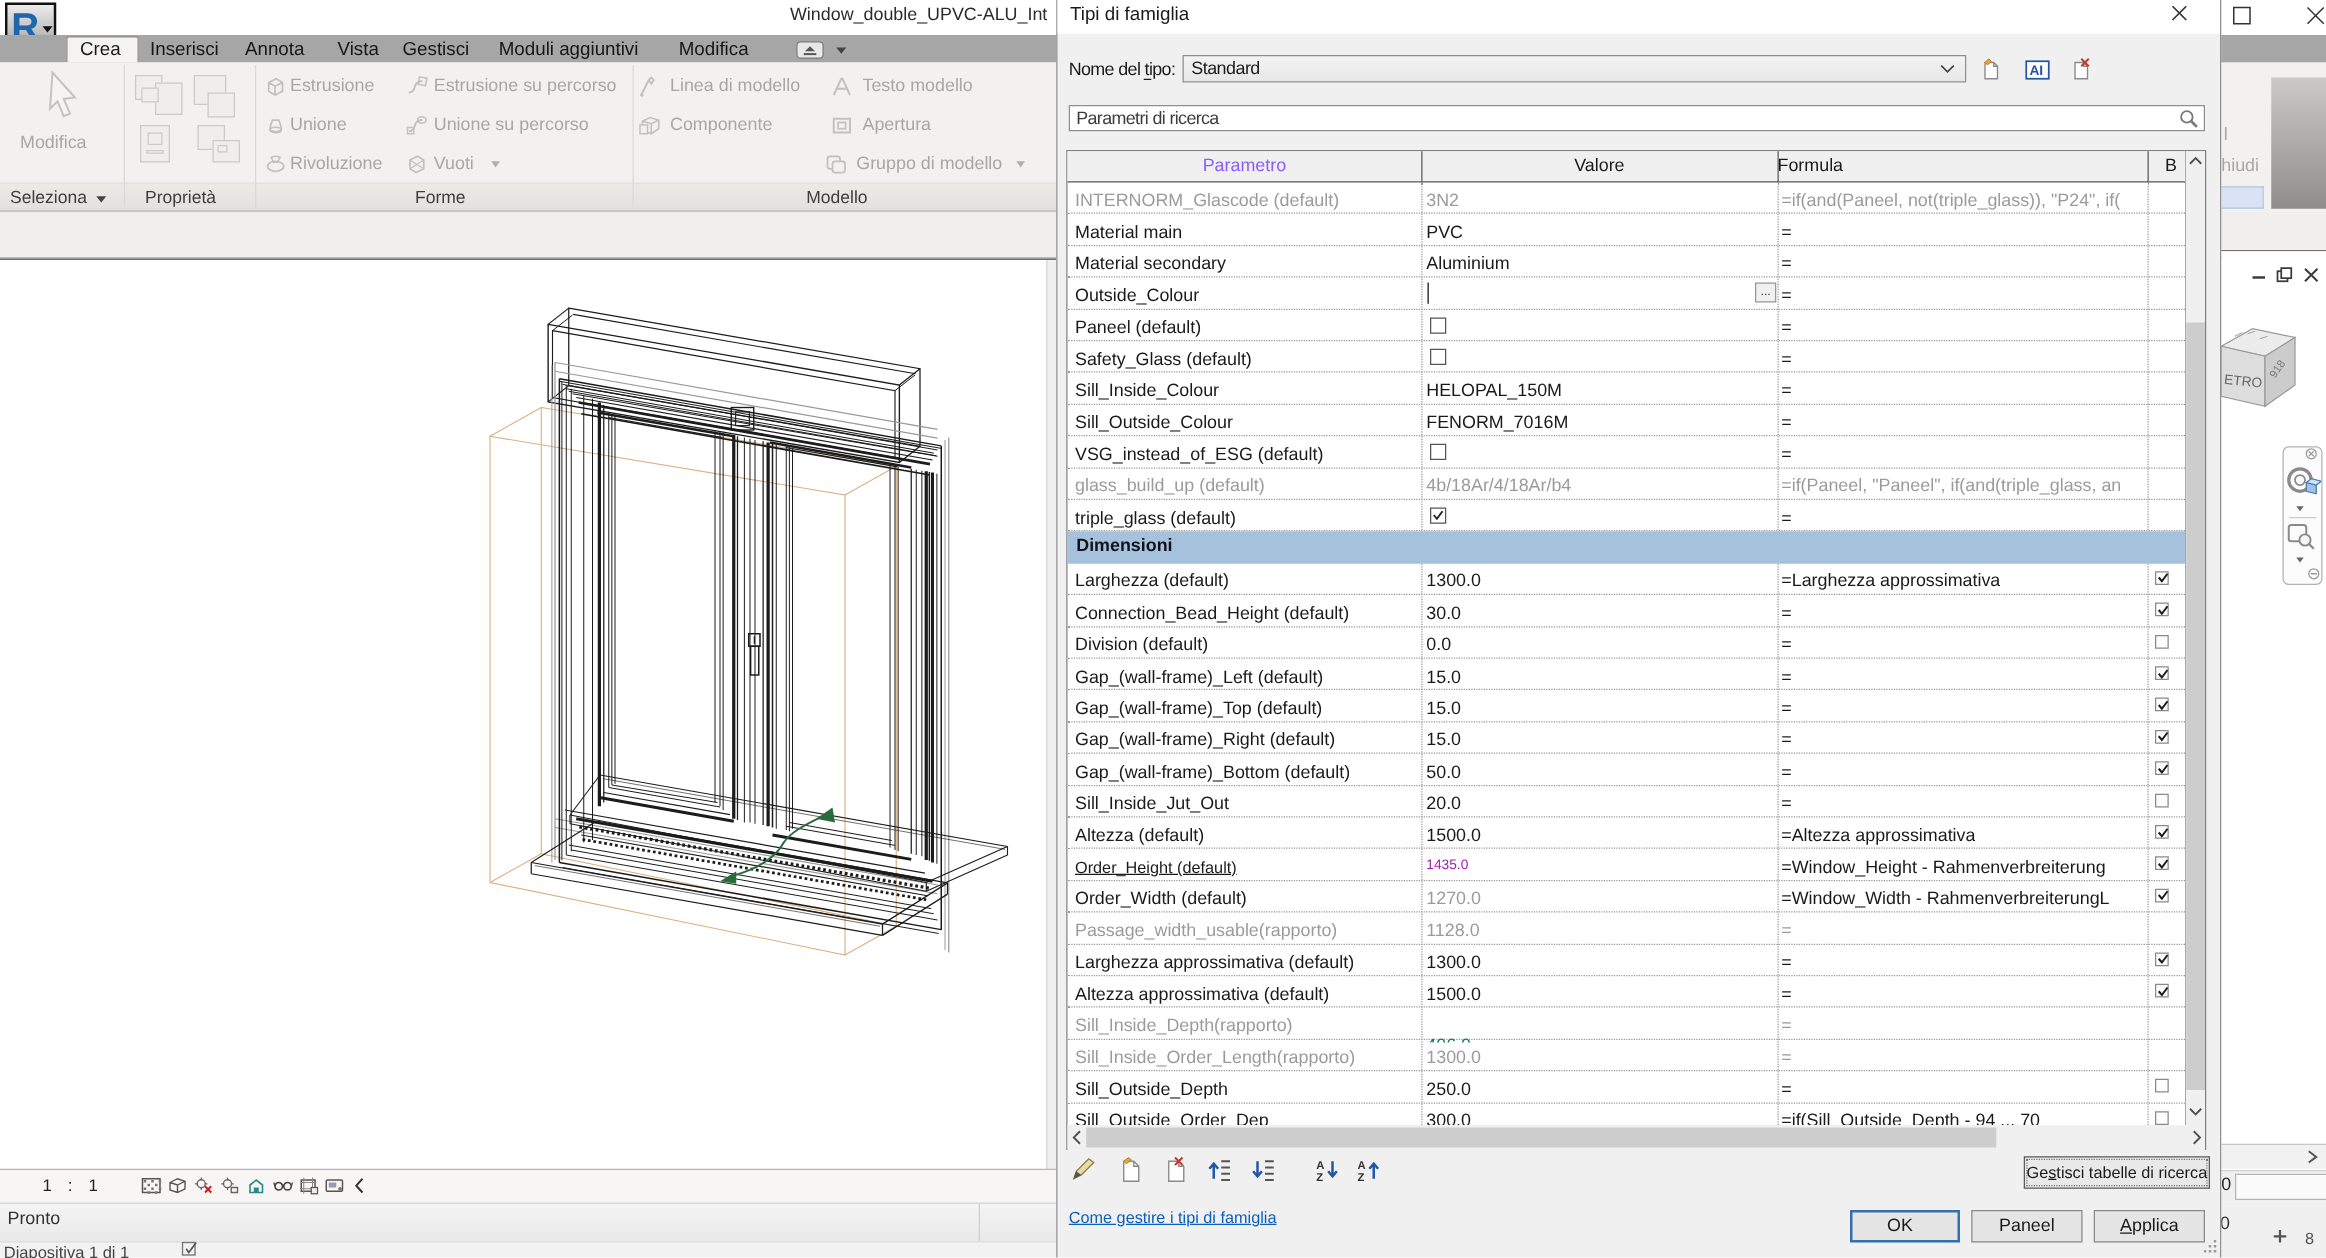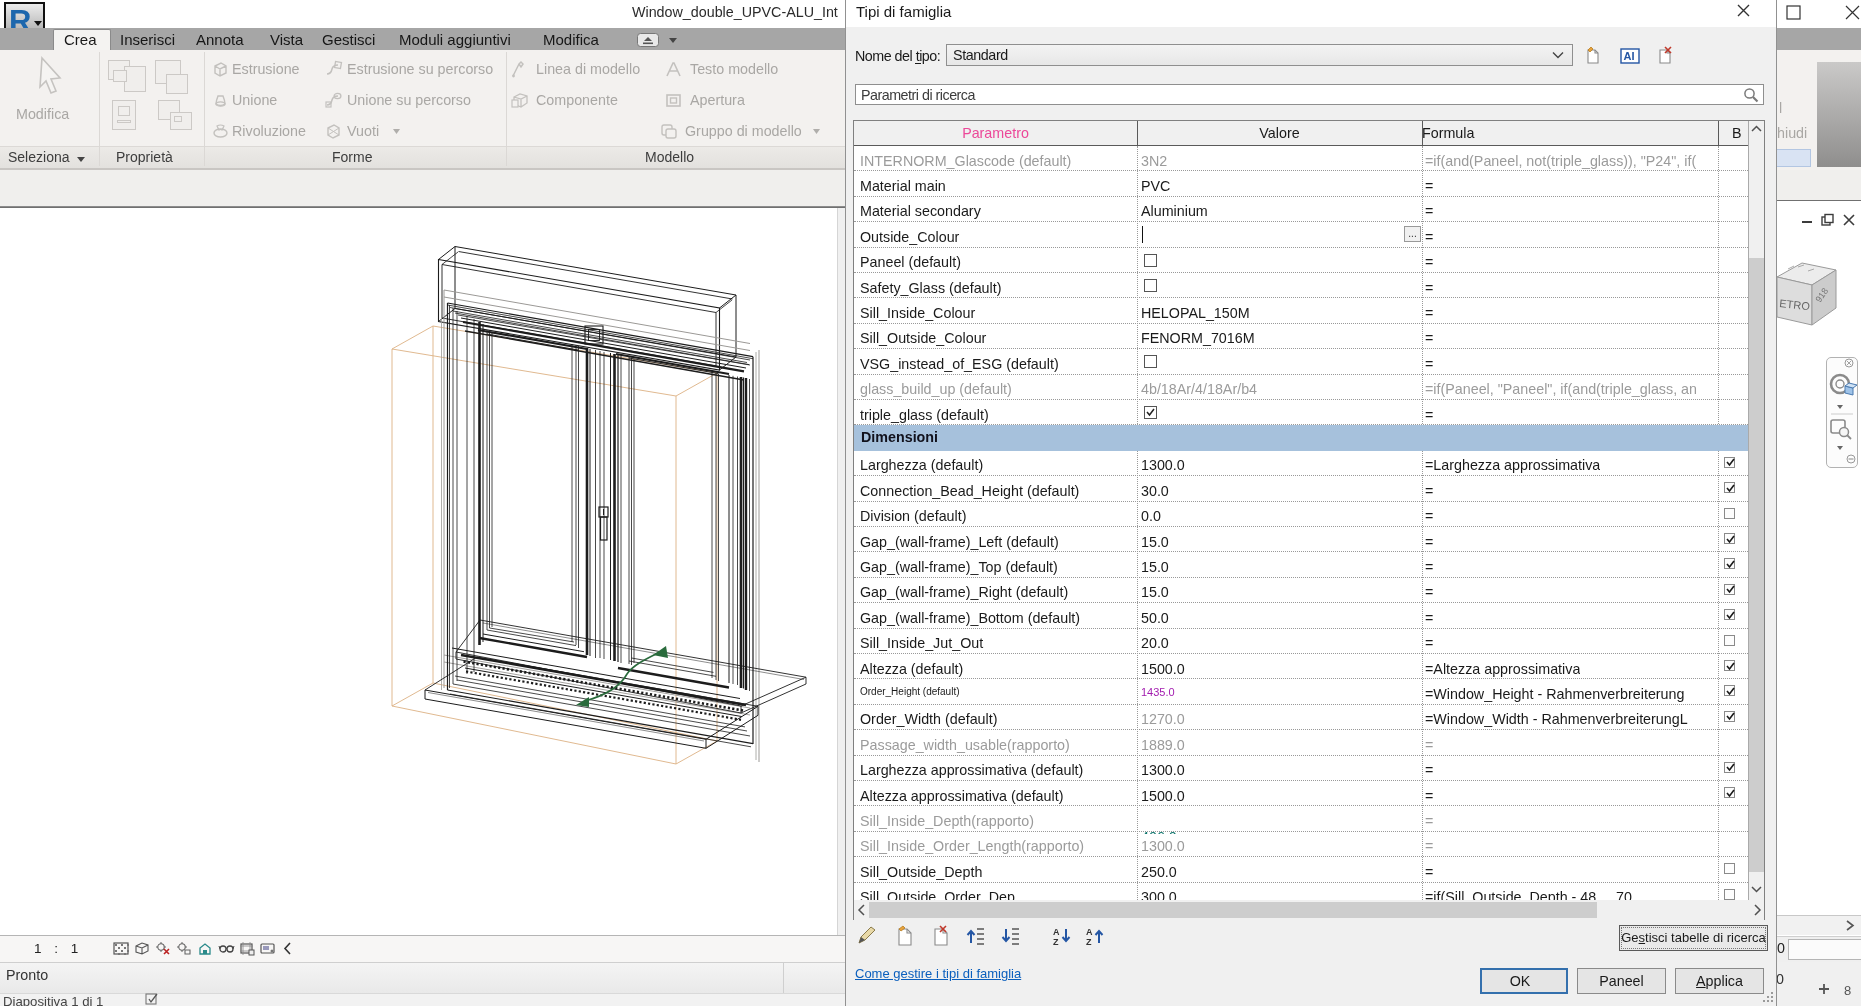--- a/index.html
+++ b/index.html
@@ -387,21 +387,21 @@
     <path d="M9 1 L15 7 M15 1 L9 7" stroke="#c0392b" stroke-width="1.6"></path>
   </svg>
 <div class="abs" style="left:855px;top:84px;width:909px;height:21px;background:#fff;border:1px solid #8f8f8f;"></div>
 <div class="abs" style="left:861px;top:87px;font-size:14.3px;color:#3c3c3c;white-space:nowrap;letter-spacing:-0.5px;">Parametri di ricerca</div>
 <svg class="abs" style="left:1742px;top:86px" width="18" height="18" viewBox="0 0 18 18">
     <circle cx="7.5" cy="7.5" r="4.6" fill="none" stroke="#7a7a7a" stroke-width="1.5"></circle>
     <line x1="11" y1="11" x2="15.5" y2="15.5" stroke="#7a7a7a" stroke-width="2.2"></line>
   </svg>
 <div class="abs" style="left:853px;top:120px;width:912px;height:800px;background:#fff;border:1px solid #808080;"></div>
 <div class="abs" style="left:854px;top:121px;width:894px;height:25px;background:#f0f0f0;border-bottom:1px solid #5a5a5a;"></div>
-<div class="abs" style="left:854px;top:125px;font-size:14.3px;color:#ec4899;white-space:nowrap;width:283px;text-align:center;">Parametro</div>
+<div class="abs" style="left:854px;top:125px;font-size:14.3px;color:#8b5cf6;white-space:nowrap;width:283px;text-align:center;">Parametro</div>
 <div class="abs" style="left:1137px;top:125px;font-size:14.3px;color:#1a1a1a;white-space:nowrap;width:285px;text-align:center;">Valore</div>
 <div class="abs" style="left:1422px;top:125px;font-size:14.3px;color:#1a1a1a;white-space:nowrap;width:296px;">Formula</div>
 <div class="abs" style="left:1732px;top:125px;font-size:14.3px;color:#1a1a1a;white-space:nowrap;">B</div>
 <div class="abs" style="left:1137px;top:121px;width:1px;height:25px;background:#5a5a5a;"></div>
 <div class="abs" style="left:1422px;top:121px;width:1px;height:25px;background:#5a5a5a;"></div>
 <div class="abs" style="left:1718px;top:121px;width:1px;height:25px;background:#5a5a5a;"></div>
 <div class="abs" style="left:1137px;top:146px;width:1px;height:754px;border-left:1px dotted #999;width:0;"></div>
 <div class="abs" style="left:1422px;top:146px;width:1px;height:754px;border-left:1px dotted #999;width:0;"></div>
 <div class="abs" style="left:1718px;top:146px;width:1px;height:754px;border-left:1px dotted #999;width:0;"></div>
 <div class="abs" style="left:1748px;top:121px;width:1px;height:779px;background:#aaa;width:1px;"></div>
@@ -564,21 +564,21 @@
 <div class="abs" style="left:287px;top:6.5px;font-size:14.3px;color:#1a1a1a;white-space:nowrap;">1500.0</div>
 <div class="abs" style="left:571px;top:6.5px;font-size:14.3px;color:#1a1a1a;white-space:nowrap;max-width:292px;overflow:hidden;">=Altezza approssimativa</div>
 <div class="abs" style="left:870px;top:6px;width:11px;height:11px;border:1px solid #8a8a8a;background:#fdfdfd;">
       <svg width="9" height="9" style="position:absolute;left:0.5px;top:0.5px">
         <path d="M1 4 L3.5 7 L8 1" fill="none" stroke="#1a1a1a" stroke-width="1.6"></path>
       </svg>
     </div>
 </div>
 <div class="abs" style="left:854px;top:703.7999999999996px;width:894px;height:1px;border-bottom:1px dotted #999;height:0;"></div>
 <div class="abs" style="left:854px;top:679.3999999999996px;width:894px;height:27.899999999999977px;overflow:hidden;">
-<div class="abs" style="left:6px;top:6.5px;font-size:10px;color:#1a1a1a;white-space:nowrap;">Order_Height (default)</div>
+<div class="abs" style="left:6px;top:6.5px;font-size:13px;color:#1a1a1a;white-space:nowrap;text-decoration:underline;">Order_Height (default)</div>
 <div class="abs" style="left:287px;top:6.5px;font-size:11px;color:#a21caf;white-space:nowrap;">1435.0</div>
 <div class="abs" style="left:571px;top:6.5px;font-size:14.3px;color:#1a1a1a;white-space:nowrap;max-width:292px;overflow:hidden;">=Window_Height - Rahmenverbreiterung</div>
 <div class="abs" style="left:870px;top:6px;width:11px;height:11px;border:1px solid #8a8a8a;background:#fdfdfd;">
       <svg width="9" height="9" style="position:absolute;left:0.5px;top:0.5px">
         <path d="M1 4 L3.5 7 L8 1" fill="none" stroke="#1a1a1a" stroke-width="1.6"></path>
       </svg>
     </div>
 </div>
 <div class="abs" style="left:854px;top:729.1999999999996px;width:894px;height:1px;border-bottom:1px dotted #999;height:0;"></div>
 <div class="abs" style="left:854px;top:704.7999999999996px;width:894px;height:27.899999999999977px;overflow:hidden;">
@@ -587,21 +587,21 @@
 <div class="abs" style="left:571px;top:6.5px;font-size:14.3px;color:#1a1a1a;white-space:nowrap;max-width:292px;overflow:hidden;">=Window_Width - RahmenverbreiterungL</div>
 <div class="abs" style="left:870px;top:6px;width:11px;height:11px;border:1px solid #8a8a8a;background:#fdfdfd;">
       <svg width="9" height="9" style="position:absolute;left:0.5px;top:0.5px">
         <path d="M1 4 L3.5 7 L8 1" fill="none" stroke="#1a1a1a" stroke-width="1.6"></path>
       </svg>
     </div>
 </div>
 <div class="abs" style="left:854px;top:754.5999999999996px;width:894px;height:1px;border-bottom:1px dotted #999;height:0;"></div>
 <div class="abs" style="left:854px;top:730.1999999999996px;width:894px;height:27.899999999999977px;overflow:hidden;">
 <div class="abs" style="left:6px;top:6.5px;font-size:14.3px;color:#9b9b9b;white-space:nowrap;">Passage_width_usable(rapporto)</div>
-<div class="abs" style="left:287px;top:6.5px;font-size:14.3px;color:#9b9b9b;white-space:nowrap;">1889.0</div>
+<div class="abs" style="left:287px;top:6.5px;font-size:14.3px;color:#9b9b9b;white-space:nowrap;">1128.0</div>
 <div class="abs" style="left:571px;top:6.5px;font-size:14.3px;color:#9b9b9b;white-space:nowrap;max-width:292px;overflow:hidden;">=</div>
 </div>
 <div class="abs" style="left:854px;top:779.9999999999995px;width:894px;height:1px;border-bottom:1px dotted #999;height:0;"></div>
 <div class="abs" style="left:854px;top:755.5999999999996px;width:894px;height:27.899999999999977px;overflow:hidden;">
 <div class="abs" style="left:6px;top:6.5px;font-size:14.3px;color:#1a1a1a;white-space:nowrap;">Larghezza approssimativa (default)</div>
 <div class="abs" style="left:287px;top:6.5px;font-size:14.3px;color:#1a1a1a;white-space:nowrap;">1300.0</div>
 <div class="abs" style="left:571px;top:6.5px;font-size:14.3px;color:#1a1a1a;white-space:nowrap;max-width:292px;overflow:hidden;">=</div>
 <div class="abs" style="left:870px;top:6px;width:11px;height:11px;border:1px solid #8a8a8a;background:#fdfdfd;">
       <svg width="9" height="9" style="position:absolute;left:0.5px;top:0.5px">
         <path d="M1 4 L3.5 7 L8 1" fill="none" stroke="#1a1a1a" stroke-width="1.6"></path>
@@ -634,21 +634,21 @@
 <div class="abs" style="left:854px;top:881.5999999999995px;width:894px;height:1px;border-bottom:1px dotted #999;height:0;"></div>
 <div class="abs" style="left:854px;top:857.1999999999995px;width:894px;height:27.899999999999977px;overflow:hidden;">
 <div class="abs" style="left:6px;top:6.5px;font-size:14.3px;color:#1a1a1a;white-space:nowrap;">Sill_Outside_Depth</div>
 <div class="abs" style="left:287px;top:6.5px;font-size:14.3px;color:#1a1a1a;white-space:nowrap;">250.0</div>
 <div class="abs" style="left:571px;top:6.5px;font-size:14.3px;color:#1a1a1a;white-space:nowrap;max-width:292px;overflow:hidden;">=</div>
 <div class="abs" style="left:870px;top:6px;width:11px;height:11px;border:1px solid #8a8a8a;background:#fdfdfd;"></div>
 </div>
 <div class="abs" style="left:854px;top:882.5999999999995px;width:894px;height:17.400000000000546px;overflow:hidden;">
 <div class="abs" style="left:6px;top:6.5px;font-size:14.3px;color:#1a1a1a;white-space:nowrap;">Sill_Outside_Order_Dep</div>
 <div class="abs" style="left:287px;top:6.5px;font-size:14.3px;color:#1a1a1a;white-space:nowrap;">300.0</div>
-<div class="abs" style="left:571px;top:6.5px;font-size:14.3px;color:#1a1a1a;white-space:nowrap;max-width:292px;overflow:hidden;">=if(Sill_Outside_Depth - 48 ... 70</div>
+<div class="abs" style="left:571px;top:6.5px;font-size:14.3px;color:#1a1a1a;white-space:nowrap;max-width:292px;overflow:hidden;">=if(Sill_Outside_Depth - 94 ... 70</div>
 <div class="abs" style="left:870px;top:6px;width:11px;height:11px;border:1px solid #8a8a8a;background:#fdfdfd;"></div>
 </div>
 <div class="abs" style="left:1749px;top:121px;width:15px;height:779px;background:#f0f0f0;"></div>
 <div class="abs" style="left:1749px;top:121px;width:15px;height:16px;background:#f0f0f0;"></div>
 <svg class="abs" style="left:1750px;top:124px" width="13" height="10">
     <path d="M2 7 L6.5 2.5 L11 7" fill="none" stroke="#505050" stroke-width="1.5"></path>
   </svg>
 <div class="abs" style="left:1749px;top:258px;width:15px;height:614px;background:#cdcdcd;"></div>
 <svg class="abs" style="left:1750px;top:884px" width="13" height="10">
     <path d="M2 3 L6.5 7.5 L11 3" fill="none" stroke="#505050" stroke-width="1.5"></path>

